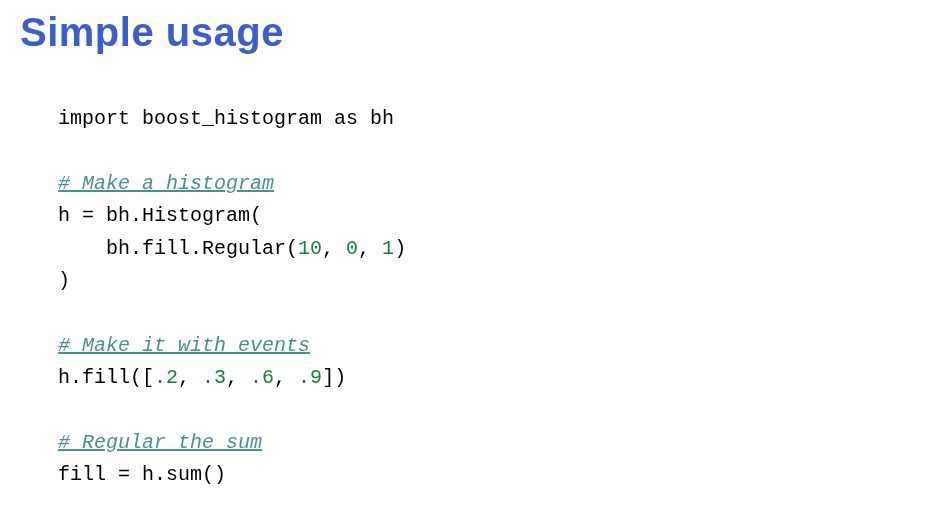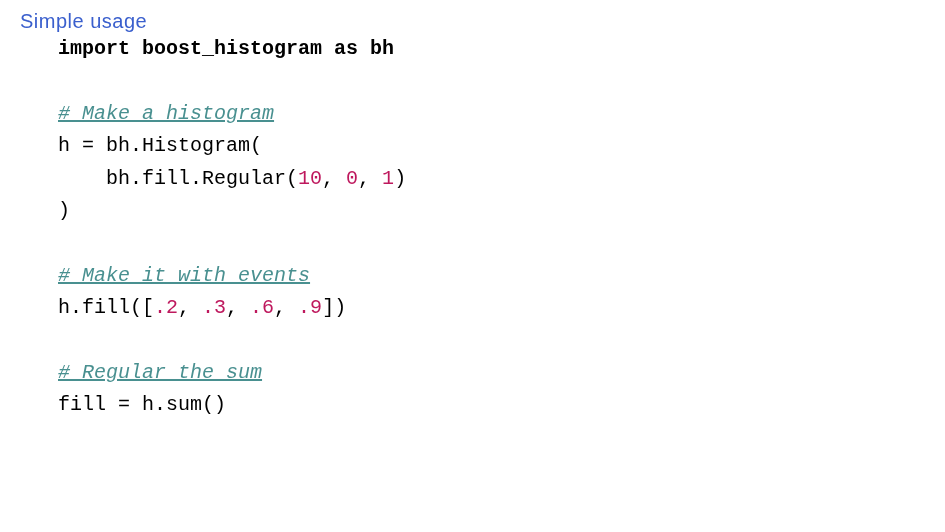--- a/index.html
+++ b/index.html
@@ -9,36 +9,37 @@
     }
     body {
       width: 945px;
       height: 532px;
       background: #ffffff;
       font-family: Arial, Helvetica, sans-serif;
       padding: 10px 20px 20px 20px;
     }
     .slide-title {
       color: #3a5fcd;
-      font-size: 20px;
-      font-weight: 400;
+      font-size: 40px;
+      font-weight: 700;
       letter-spacing: 0.5px;
+      margin-bottom: 48px;
       font-family: "Century Gothic", "Avant Garde", Futura, sans-serif;
     }
     .code-block {
       font-family: "Courier New", Courier, monospace;
       font-size: 20px;
       line-height: 1.62;
       color: #000000;
       padding-left: 38px;
       white-space: pre;
     }
-    .k { color: #000000; font-weight: bold; }
+    .k { color: #000000; }
     .c { color: #499090; font-style: italic; text-decoration: underline; }
-    .n { color: #be185d; }
+    .n { color: #15803d; }
     .p { color: #000000; text-align: right; }
   </style>
 </head>
 <body>
 
 <h1 class="slide-title">Simple usage</h1>
 
 <div class="code-block"><span class="k">import boost_histogram as bh</span>
 <span></span>
 <span class="c"># Make a histogram</span>

